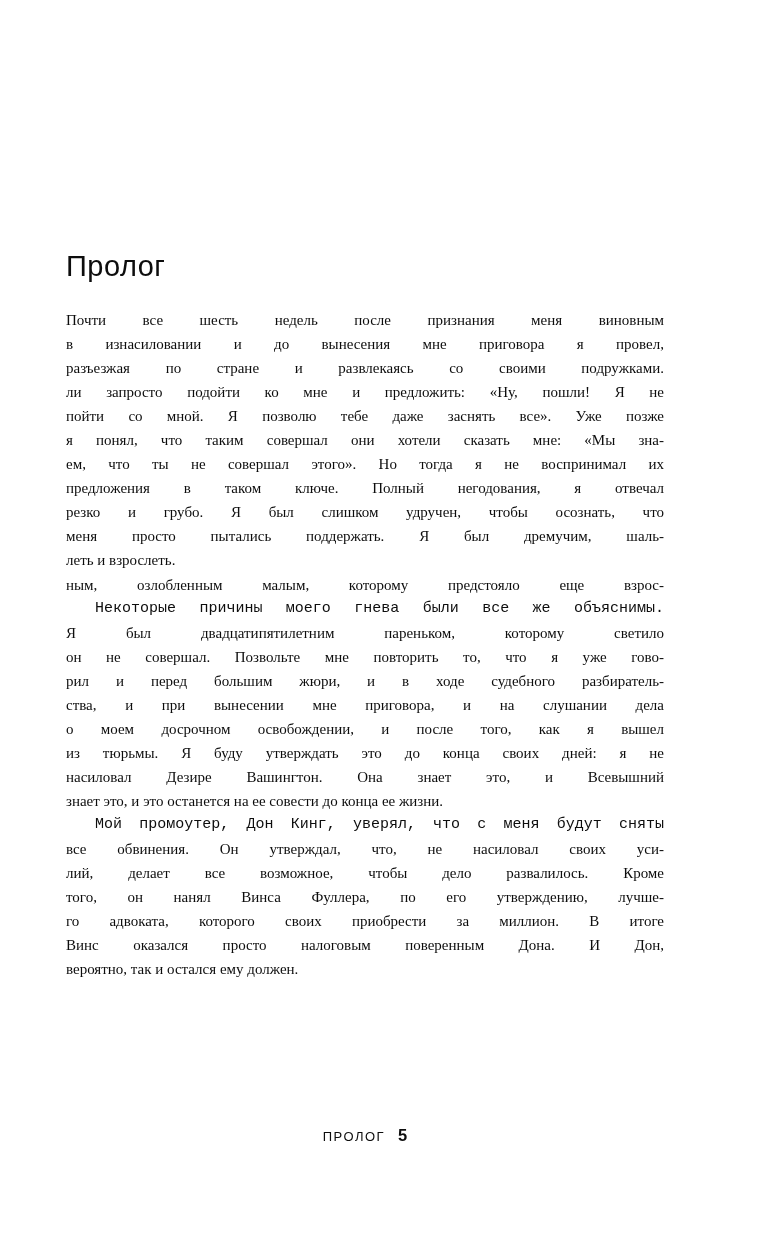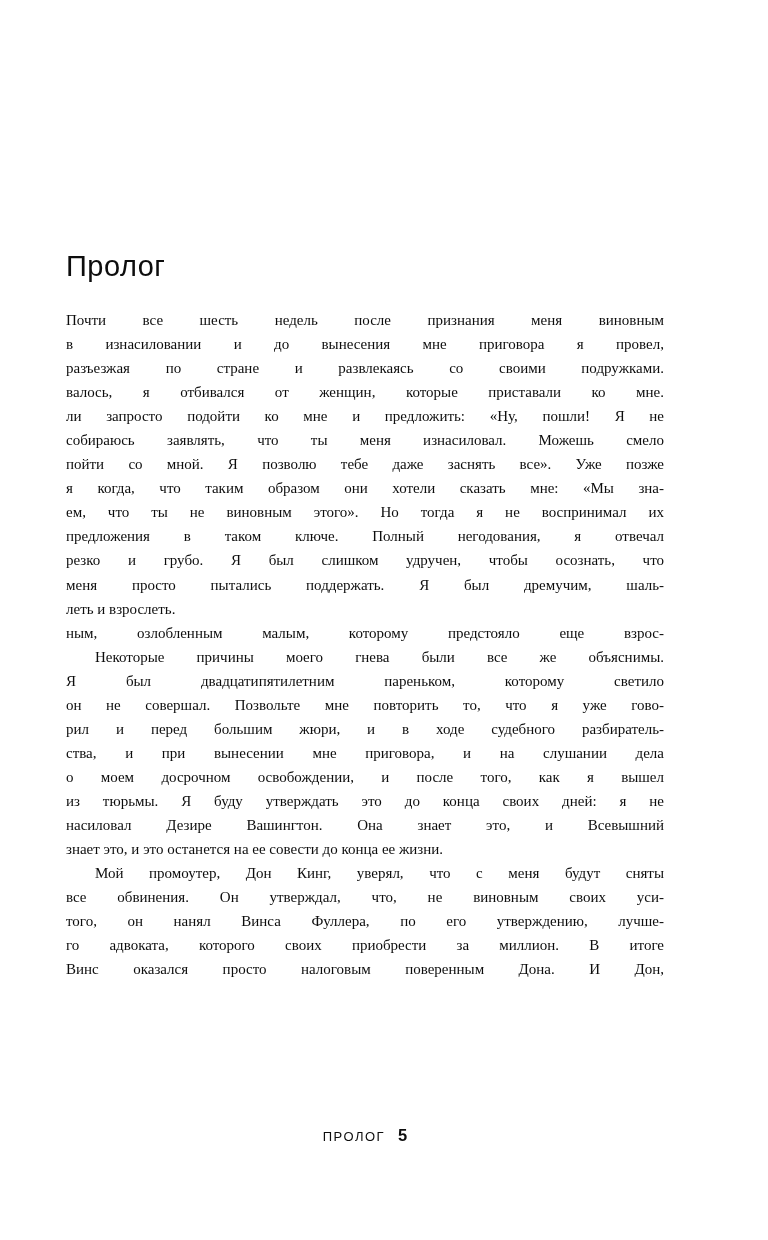--- a/index.html
+++ b/index.html
@@ -43,20 +43,21 @@
     overflow: hidden;
     text-align: justify;
     text-align-last: justify;
     white-space: normal;
   }
   .line.last {
     text-align-last: left;
   }
   .line.indent {
     text-indent: 29px;
+    font-family: Liberation Mono, monospace;
   }
   .footer {
     position: absolute;
     left: 66px;
     top: 1126px;
     width: 598px;
     text-align: center;
     font-family: "Liberation Sans", sans-serif;
     color: #0d0d0d;
   }
@@ -75,43 +76,43 @@
 </head>
 <body>
 
 <div class="page">
   <h1 class="heading">Пролог</h1>
 
   <div class="textblock" id="textblock">
       <div class="line">Почти все шесть недель после признания меня виновным</div>
       <div class="line">в изнасиловании и до вынесения мне приговора я провел,</div>
       <div class="line">разъезжая по стране и развлекаясь со своими подружками.</div>
-      <div class="line">валось, я отбивался от женщин, которые приставали ко мне.</div>
       <div class="line">ли запросто подойти ко мне и предложить: «Ну, пошли! Я не</div>
-      <div class="line">собираюсь заявлять, что ты меня изнасиловал. Можешь смело</div>
       <div class="line">пойти со мной. Я позволю тебе даже заснять все». Уже позже</div>
-      <div class="line">я когда, что таким образом они хотели сказать мне: «Мы зна-</div>
-      <div class="line">ем, что ты не виновным этого». Но тогда я не воспринимал их</div>
+      <div class="line">я понял, что таким совершал они хотели сказать мне: «Мы зна-</div>
+      <div class="line">ем, что ты не совершал этого». Но тогда я не воспринимал их</div>
       <div class="line">предложения в таком ключе. Полный негодования, я отвечал</div>
       <div class="line">резко и грубо. Я был слишком удручен, чтобы осознать, что</div>
       <div class="line">меня просто пытались поддержать. Я был дремучим, шаль-</div>
       <div class="line last">леть и взрослеть.</div>
       <div class="line">ным, озлобленным малым, которому предстояло еще взрос-</div>
       <div class="line indent">Некоторые причины моего гнева были все же объяснимы.</div>
       <div class="line">Я был двадцатипятилетним пареньком, которому светило</div>
       <div class="line">он не совершал. Позвольте мне повторить то, что я уже гово-</div>
       <div class="line">рил и перед большим жюри, и в ходе судебного разбиратель-</div>
       <div class="line">ства, и при вынесении мне приговора, и на слушании дела</div>
       <div class="line">о моем досрочном освобождении, и после того, как я вышел</div>
       <div class="line">из тюрьмы. Я буду утверждать это до конца своих дней: я не</div>
       <div class="line">насиловал Дезире Вашингтон. Она знает это, и Всевышний</div>
       <div class="line last">знает это, и это останется на ее совести до конца ее жизни.</div>
       <div class="line indent">Мой промоутер, Дон Кинг, уверял, что с меня будут сняты</div>
-      <div class="line">все обвинения. Он утверждал, что, не виновным своих уси-</div>
+      <div class="line">все обвинения. Он утверждал, что, не насиловал своих уси-</div>
+      <div class="line">лий, делает все возможное, чтобы дело развалилось. Кроме</div>
       <div class="line">того, он нанял Винса Фуллера, по его утверждению, лучше-</div>
       <div class="line">го адвоката, которого своих приобрести за миллион. В итоге</div>
       <div class="line">Винс оказался просто налоговым поверенным Дона. И Дон,</div>
+      <div class="line last">вероятно, так и остался ему должен.</div>
     </div>
 
   <div class="footer">
     <span class="footer-label">ПРОЛОГ</span><span class="footer-page">5</span>
   </div>
 </div>
 
 </body></html>

